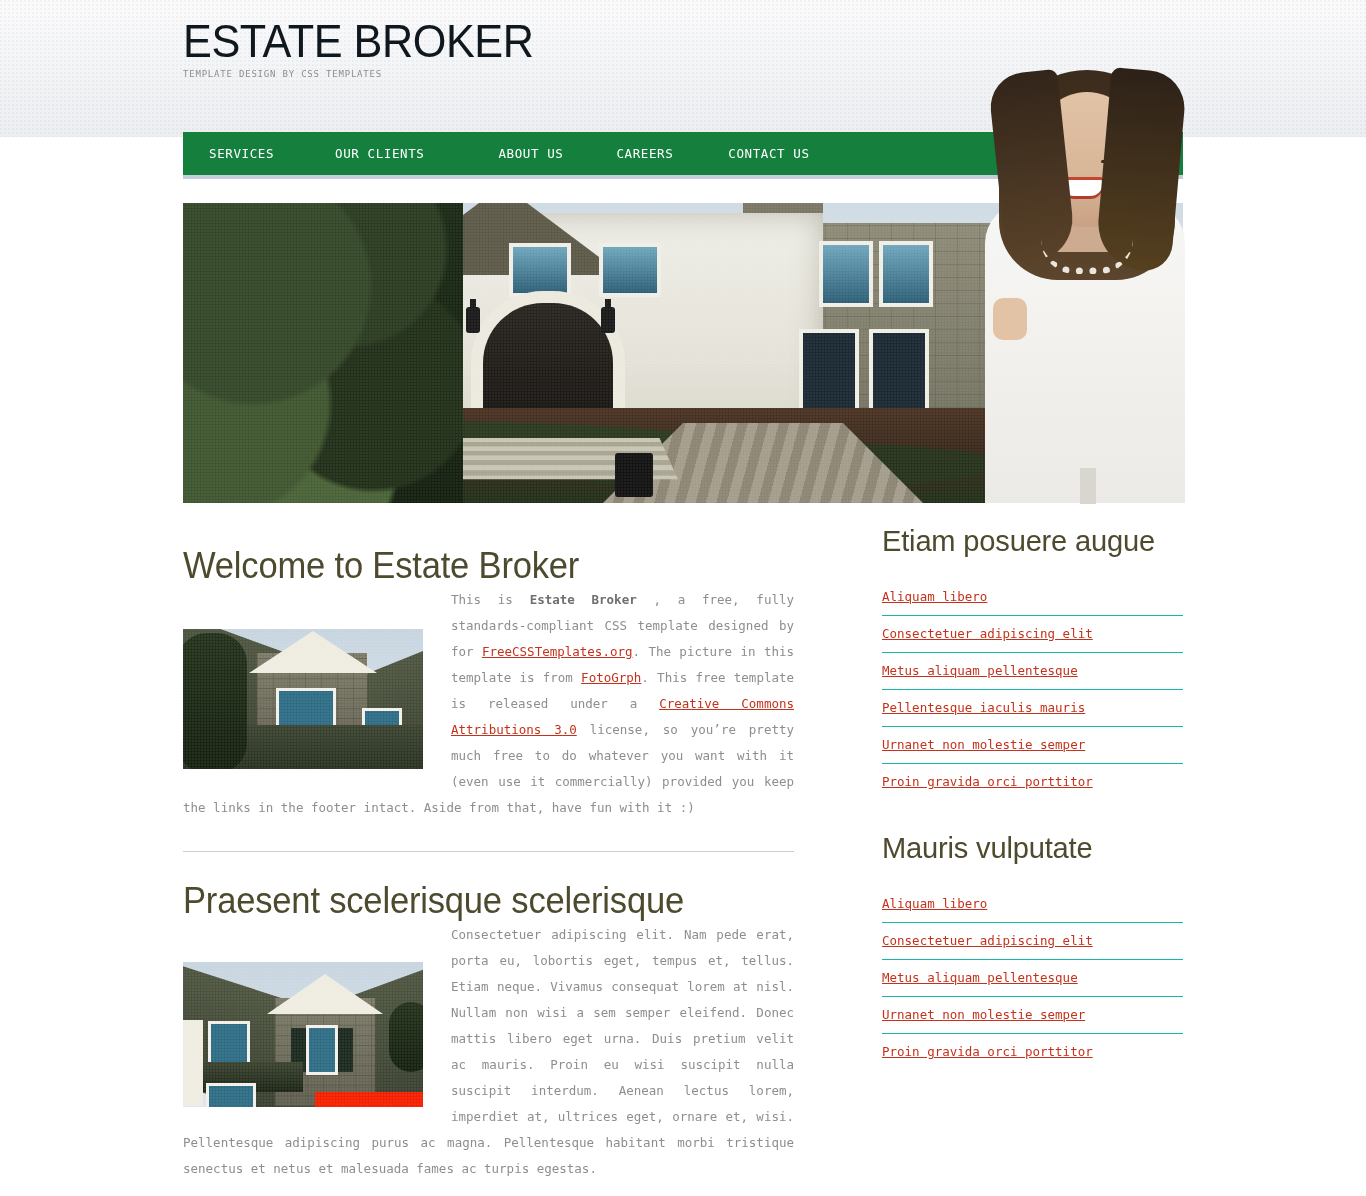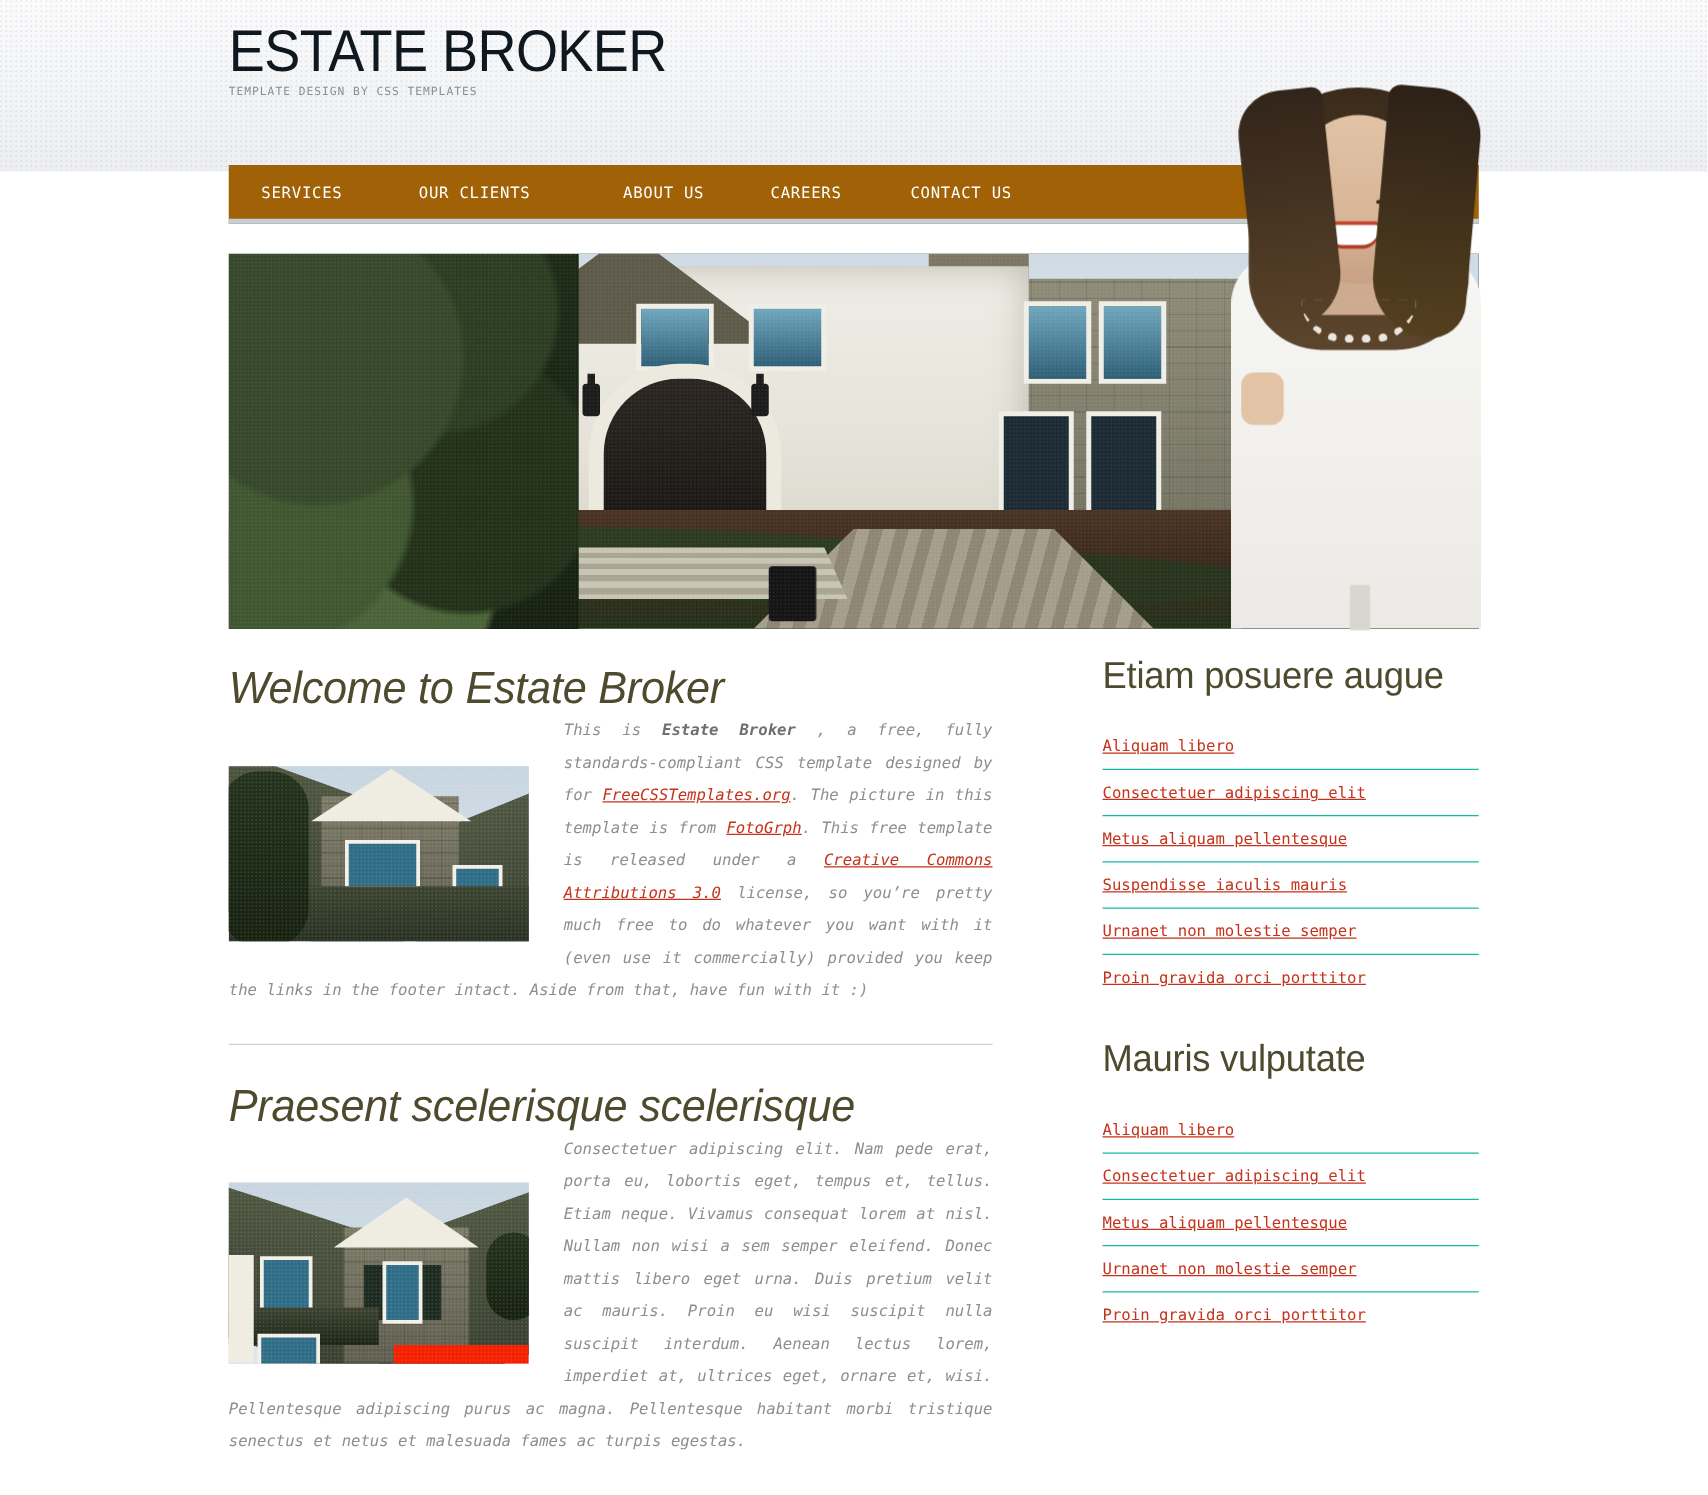--- a/index.html
+++ b/index.html
@@ -38,21 +38,21 @@
   #logo .tagline {
     margin-top:4px;
     font-family:"DejaVu Sans Mono", monospace;
     font-size:9px; letter-spacing:.8px; color:#8d8d8d;
     text-transform:uppercase; white-space:nowrap;
   }
 
   
   #nav {
     position:absolute; left:183px; top:132px; width:1000px; height:47px;
-    background:#a16207;
+    background:#15803d;
     border-bottom:4px solid #c3ced9;
   }
   #nav ul { list-style:none; display:flex; height:43px; align-items:center; }
   #nav li { }
   #nav a {
     display:block;
     font-family:"DejaVu Sans Mono", monospace;
     font-size:12.5px; letter-spacing:.6px;
     color:#ffffff; text-decoration:none; text-transform:uppercase;
     padding:0 0;
@@ -220,21 +220,21 @@
     position:absolute; left:28px; top:126px; width:262px; height:52px;
     background:#f3f2ee; border-radius:3px;
   }
   #sign-post {
     position:absolute; left:1080px; top:468px; width:16px; height:36px;
     background:#d8d6cf;
   }
 
   
   #main { position:absolute; left:0; top:503px; width:1366px; }
-  #content { position:absolute; left:183px; top:26px; width:611px;font-style:italic; }
+  #content { position:absolute; left:183px; top:42px; width:611px; }
   #sidebar { position:absolute; left:882px; top:20px; width:301px; }
 
   h2.section-title {
     font-family:"Liberation Sans Narrow","Liberation Sans",sans-serif;
     font-weight:400; font-size:36px; line-height:42px;
     color:#4d4a2e; letter-spacing:-.2px;
     transform:scaleX(.96); transform-origin:left center;
     white-space:nowrap;
   }
   h2.side-title {
@@ -434,21 +434,21 @@
           <li>
               <a href="#">Aliquam libero</a>
             </li>
           <li>
               <a href="#">Consectetuer adipiscing elit</a>
             </li>
           <li>
               <a href="#">Metus aliquam pellentesque</a>
             </li>
           <li>
-              <a href="#">Suspendisse iaculis mauris</a>
+              <a href="#">Pellentesque iaculis mauris</a>
             </li>
           <li>
               <a href="#">Urnanet non molestie semper</a>
             </li>
           <li>
               <a href="#">Proin gravida orci porttitor</a>
             </li>
         </ul>
       </div>
 

